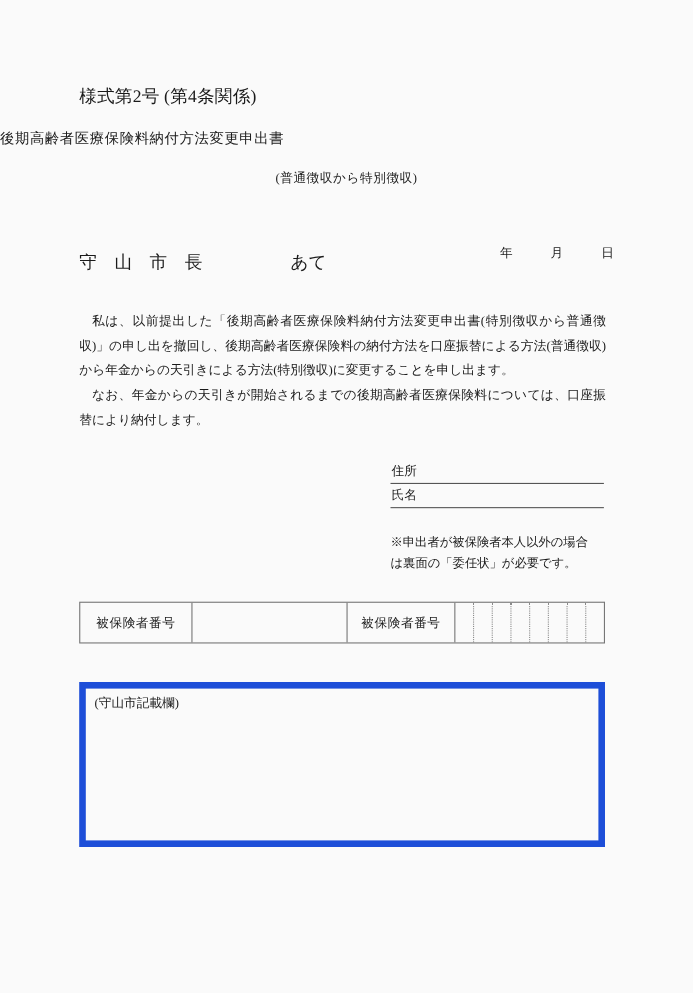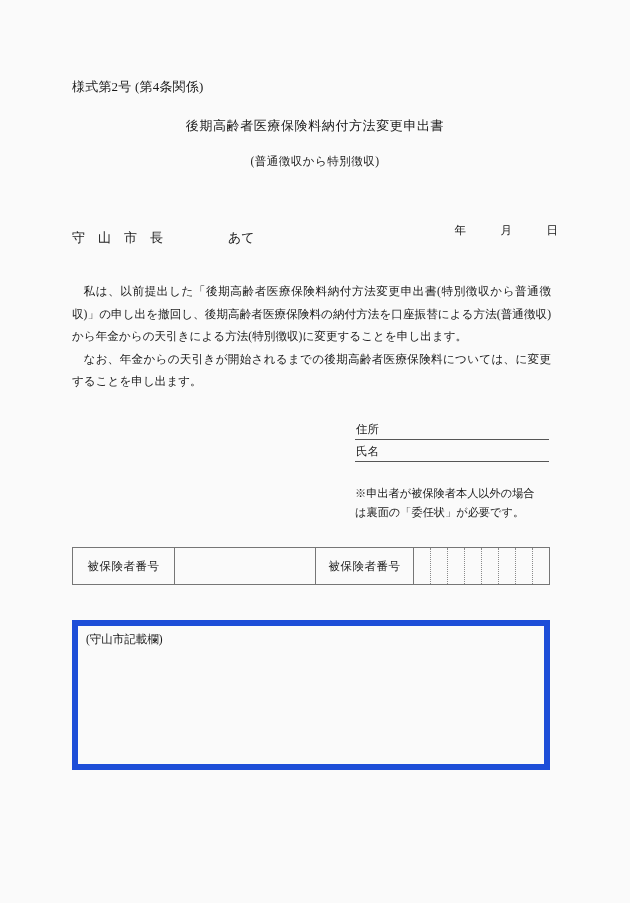--- a/index.html
+++ b/index.html
@@ -21,32 +21,32 @@
     top: 0;
     width: 630px;
     height: 903px;
   }
 
   
   .form-no {
     position: absolute;
     left: 72px;
     top: 78px;
-    font-size: 13px;
+    font-size: 16px;
     letter-spacing: 0.2px;
     white-space: nowrap;
   }
 
   
   .doc-title {
     position: absolute;
     left: 0;
     top: 117px;
     width: 630px;
-    text-align: center;
+    text-align: left;
     font-size: 13px;
     letter-spacing: 0.6px;
   }
   .doc-subtitle {
     position: absolute;
     left: 0;
     top: 154px;
     width: 630px;
     text-align: center;
     font-size: 11.5px;
@@ -63,21 +63,21 @@
     font-size: 11.5px;
     white-space: pre;
     margin-top: 33px;
   }
 
   
   .addressee {
     position: absolute;
     left: 72px;
     top: 229px;
-    font-size: 13px;
+    font-size: 16px;
     white-space: pre;
   }
 
   
   .body-block {
     position: absolute;
     left: 72px;
     top: 281px;
     width: 479px;
     font-size: 11.6px;
@@ -189,21 +189,21 @@
   <div class="doc-title">後期高齢者医療保険料納付方法変更申出書</div>
 
   <div class="doc-subtitle">(普通徴収から特別徴収)</div>
 
   <div class="date-line">年　　　月　　　日</div>
 
   <div class="addressee">守　山　市　長　　　　　あて</div>
 
   <div class="body-block">
     <p>私は、以前提出した「後期高齢者医療保険料納付方法変更申出書(特別徴収から普通徴収)」の申し出を撤回し、後期高齢者医療保険料の納付方法を口座振替による方法(普通徴収)から年金からの天引きによる方法(特別徴収)に変更することを申し出ます。</p>
-    <p>なお、年金からの天引きが開始されるまでの後期高齢者医療保険料については、に変更することを申し出ます。</p>
+    <p>なお、年金からの天引きが開始されるまでの後期高齢者医療保険料については、口座振替により納付します。</p>
   </div>
 
   <div class="applicant-fields">
     <div class="field-row">住所</div>
     <div class="field-row">氏名</div>
   </div>
 
   <div class="note">
     <span>※申出者が被保険者本人以外の場合</span>
     <span>は裏面の「委任状」が必要です。</span>

